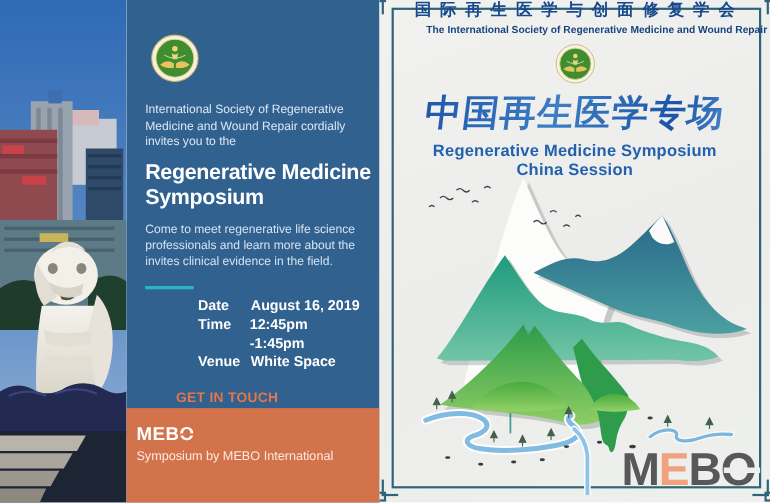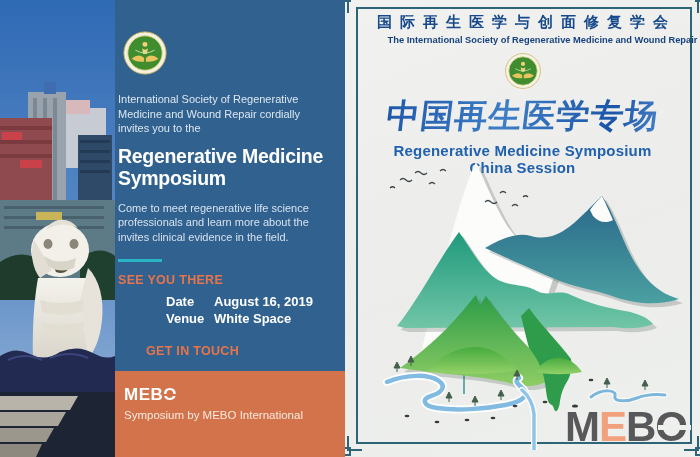--- a/index.html
+++ b/index.html
@@ -7,21 +7,21 @@
   body { font-family:"Liberation Sans", sans-serif; }
   .poster { width:700px; height:457px; display:flex; overflow:hidden; background:#fff; }
 
   
   .photo-panel { width:115px; height:457px; position:relative; flex:0 0 115px; }
   .photo-panel svg { display:block; }
 
   
   .blue-panel { width:230px; flex:0 0 230px; background:#30618f; color:#fff;
                 display:flex; flex-direction:column; position:relative; }
-  .blue-content { padding:30px 14px 0 3px; flex:1; }
+  .blue-content { padding:30px 14px 0 17px; flex:1; }
   .emblem { width:46px; height:46px; margin-left:4px; }
   .intro { margin-top:12px; font-size:11px; line-height:1.32; color:#dde7f2; width:200px; }
   .big-title { margin-top:9px; font-size:19.5px; font-weight:bold; line-height:1.16;
                letter-spacing:-0.3px; color:#ffffff; width:212px; }
   .desc { margin-top:11px; font-size:11px; line-height:1.32; color:#d7e2ef; width:205px; }
   .divider { margin-top:15px; width:44px; height:3px; background:#2ab4c6; }
   .section-head { margin-top:11px; font-size:12.5px; font-weight:bold; color:#e8744b; letter-spacing:.3px; }
   .detail-rows { margin-top:7px;margin-left:48px; }
   .detail-row { display:flex; font-size:13px; font-weight:bold; line-height:1.3; color:#fff; }
   .detail-label { width:48px; }
@@ -42,21 +42,21 @@
   .corner { position:absolute; width:2px; height:2px; }
   .corner::before { content:""; position:absolute; width:13px; height:13px;
                     border-top:2px solid #2d6478; border-left:2px solid #2d6478; left:-9px; top:-9px; }
   .corner::after { content:""; position:absolute; width:5px; height:5px;
                    border:2px solid #2d6478; left:-14px; top:-14px; }
   .corner.tl { left:-2px; top:-2px; }
   .corner.tr { right:0;  top:-2px; transform:rotate(90deg); }
   .corner.br { right:0;  bottom:0; transform:rotate(180deg); }
   .corner.bl { left:-2px; bottom:0; transform:rotate(270deg); }
 
-  .rp-content { position:relative; text-align:center; padding-top:13px; }
+  .rp-content { position:relative; text-align:center; }
   .header-cn { font-size:15px; font-weight:bold; color:#17498c; letter-spacing:8px;
                padding-left:8px; white-space:nowrap; }
   .header-en { margin-top:3px; font-size:9.3px; font-weight:bold; color:#17427e;margin-left:40px; }
   .emblem2 { width:38px; height:38px; margin:7px auto 0; display:block; }
   .title-cn { margin-top:4px; font-size:33px; font-weight:900; transform:skewX(-7deg);
               background:linear-gradient(100deg,#164a9e 0%,#3d7ec7 45%,#1c55a8 75%,#6aa4dc 100%);
               -webkit-background-clip:text; background-clip:text; color:transparent;
               letter-spacing:1px; }
   .sub1,.sub2 { font-size:15px; font-weight:bold; color:#2161ad; letter-spacing:.2px; }
   .sub1 { margin-top:3px; }
@@ -150,25 +150,28 @@
         <circle cx="24" cy="15" r="2.6" fill="#f2d27a"></circle>
         <path d="M21 19 Q24 22 27 19 L26 25 L22 25 Z" fill="#f2d27a"></path>
         <path d="M10 30 Q17 24 23 29 L23 33 Q15 34 10 30 Z" fill="#e8c35e"></path>
         <path d="M38 30 Q31 24 25 29 L25 33 Q33 34 38 30 Z" fill="#e8c35e"></path>
         <path d="M14 21 Q24 27 34 21" stroke="#bfe0a8" stroke-width="1" fill="none"></path>
       </svg>
       <div class="intro">International Society of Regenerative Medicine and Wound Repair cordially invites you to the</div>
       <div class="big-title">Regenerative Medicine Symposium</div>
       <div class="desc">Come to meet regenerative life science professionals and learn more about the invites clinical evidence in the field.</div>
       <div class="divider"></div>
-      <div class="section-head">SEE YOU THERE</div>
       <div class="detail-rows">
         <div class="detail-row">
           <span class="detail-label">Date</span>
           <span>August 16, 2019</span>
+        </div>
+        <div class="detail-row">
+          <span class="detail-label">Time</span>
+          <span>12:45pm -1:45pm</span>
         </div>
         <div class="detail-row">
           <span class="detail-label">Venue</span>
           <span>White Space</span>
         </div>
       </div>
       <div class="section-head" style="margin-top:16px;margin-left:28px;">GET IN TOUCH</div>
     </div>
     <div class="orange-footer">
       <div class="mebo-small"><span>MEB</span><span class="mebo-o">O</span></div>

